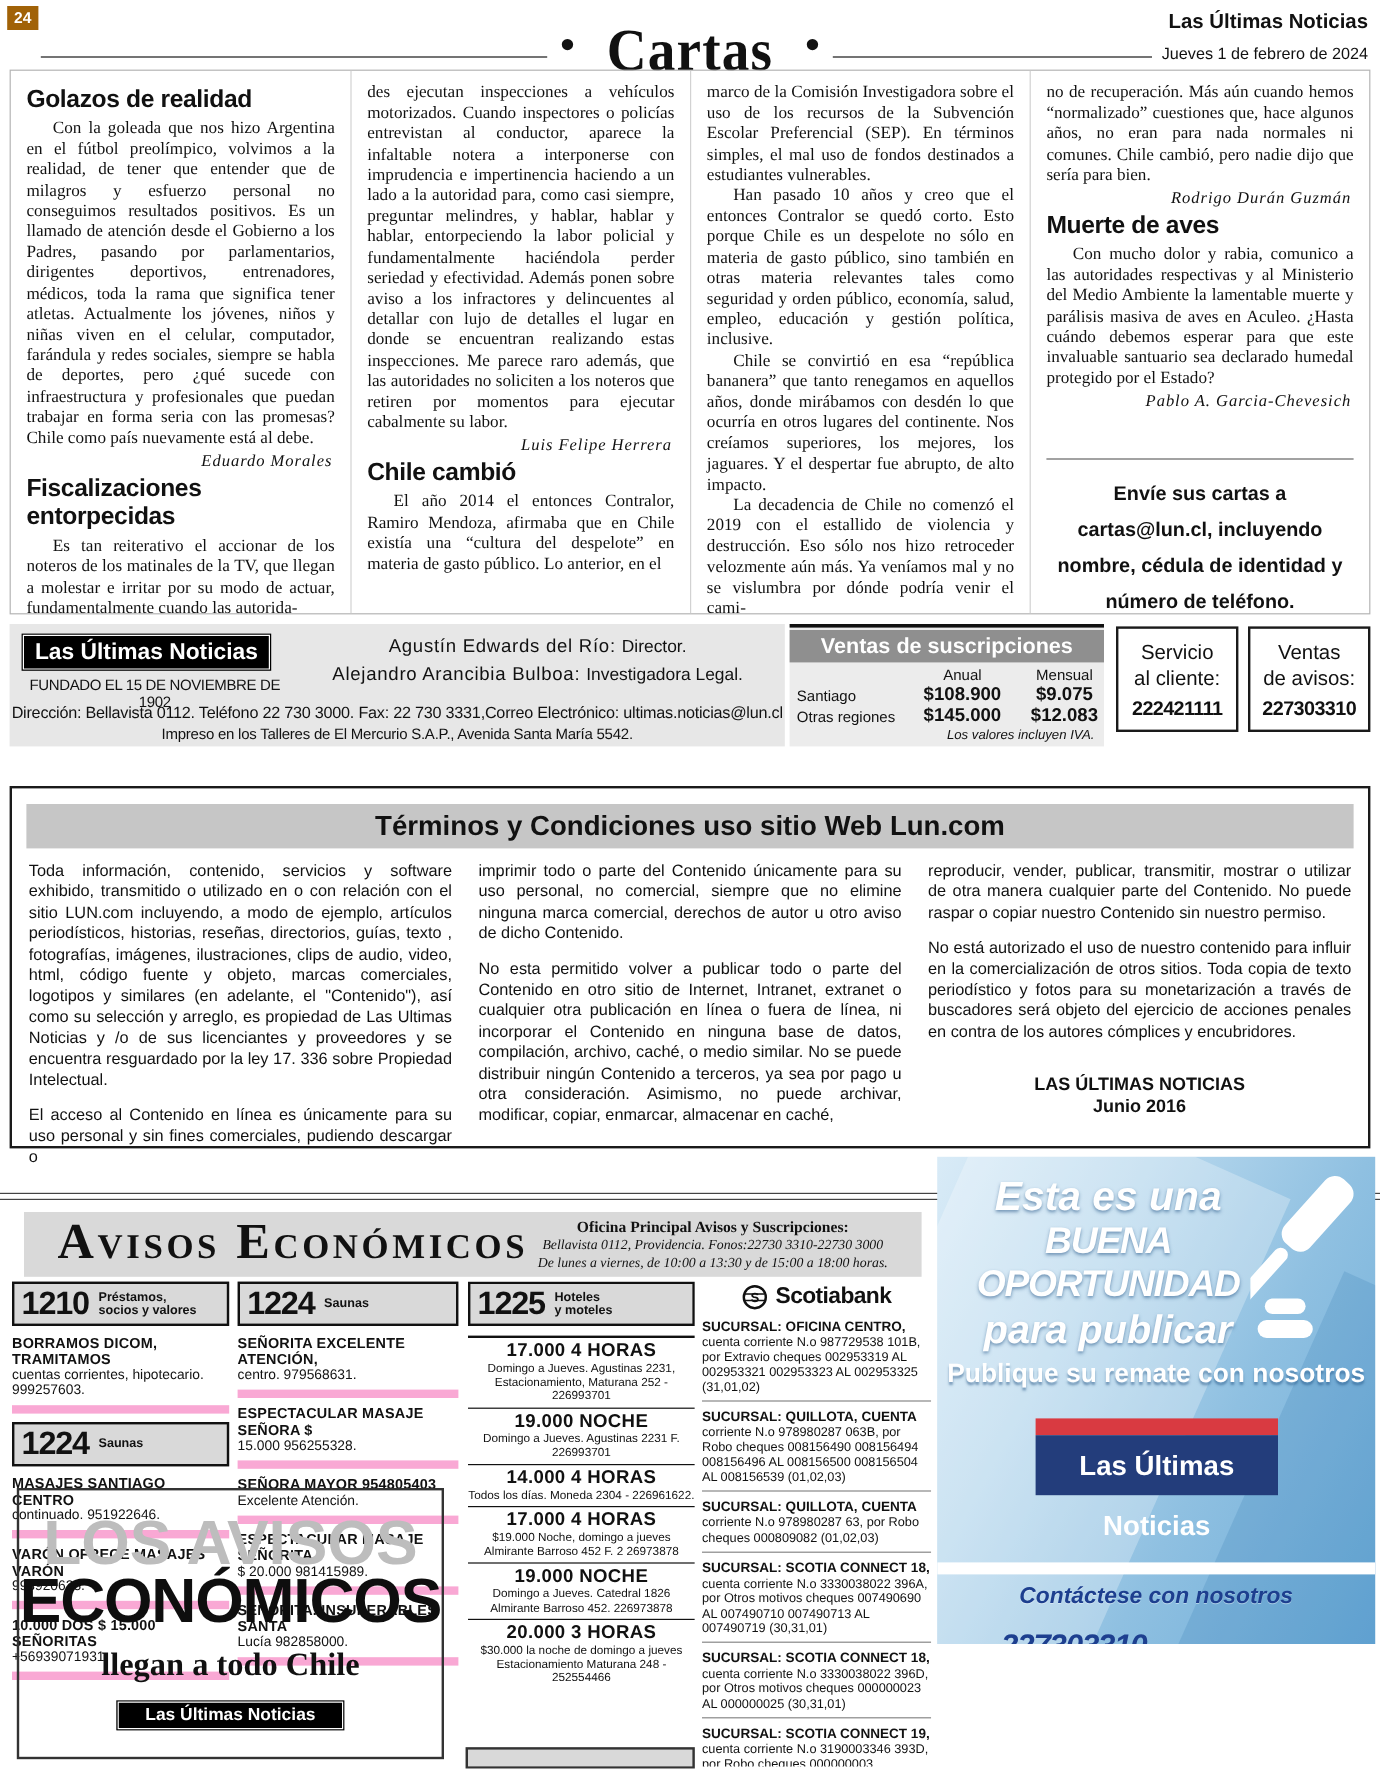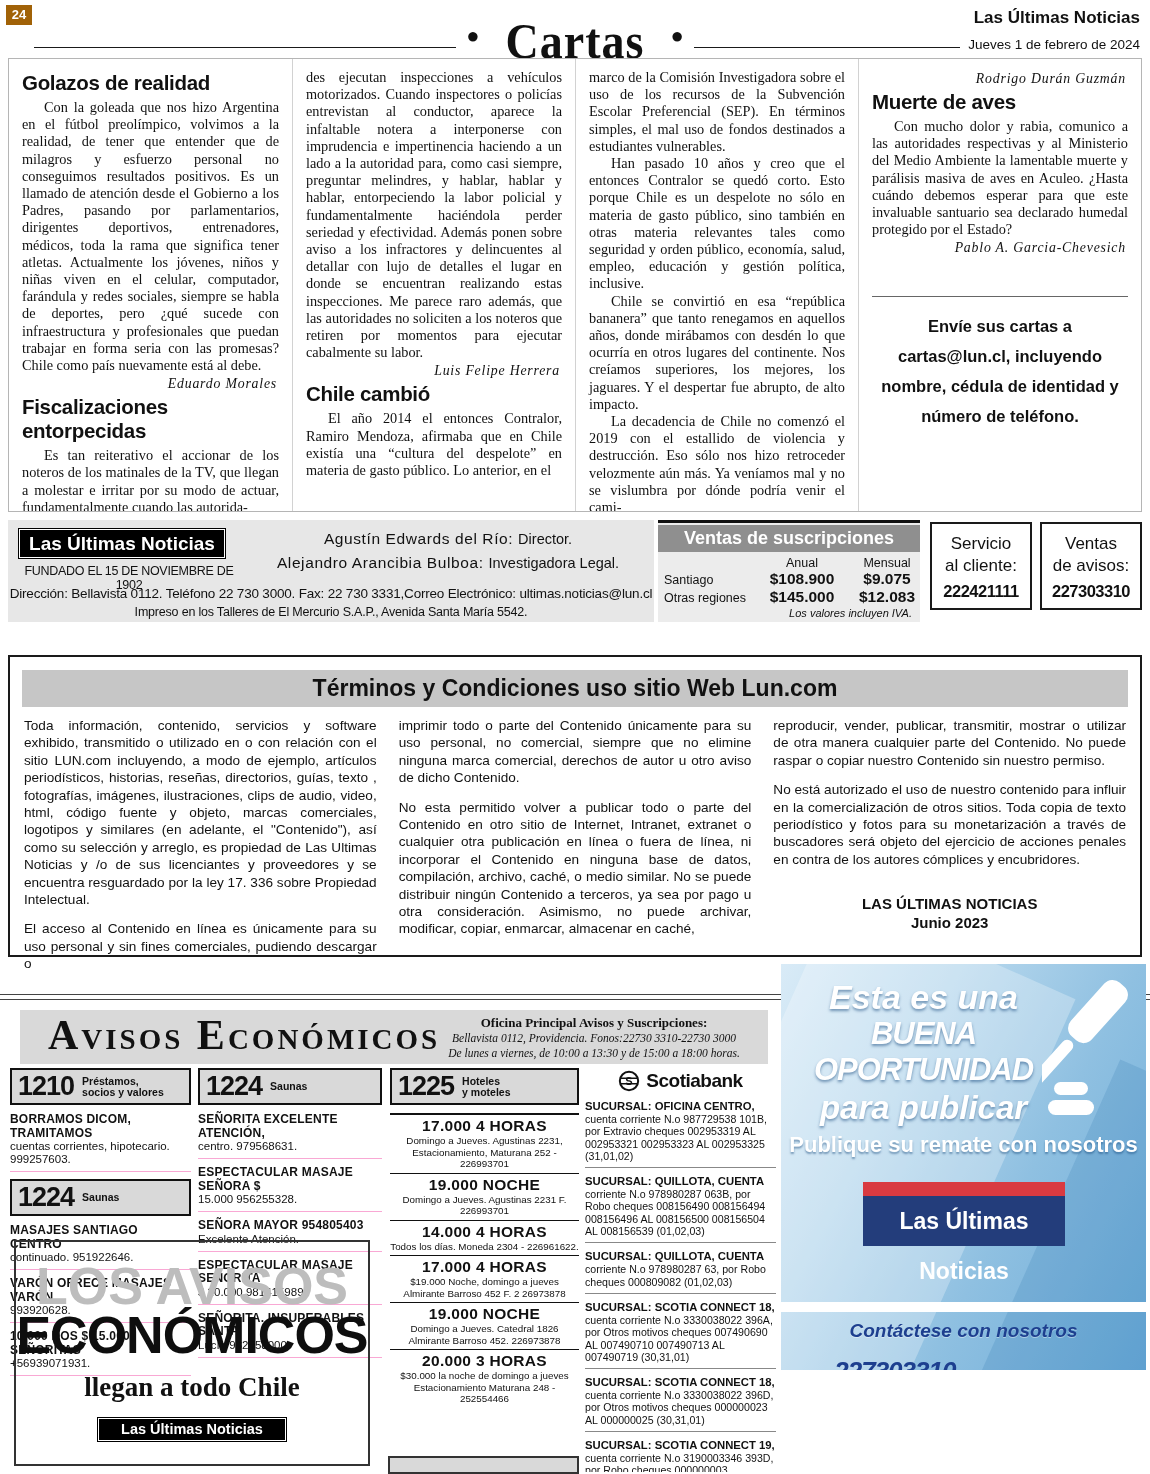--- a/index.html
+++ b/index.html
@@ -91,21 +91,21 @@
   .ccol { position:absolute; top:1068px; font-family:"Liberation Sans",sans-serif; }
   #col1 { left:10px;  width:181px; }
   #col2 { left:198px; width:184px; }
   #col3 { left:390px; width:189px; height:340px; overflow:hidden; }
   #col4 { left:585px; width:191px; height:404px; overflow:hidden; }
 
   .catbox { border:2px solid #111; background:#d9d9d9; display:flex; align-items:center;
             padding:1px 6px; margin-bottom:8px; }
   .catbox .code { font-weight:bold; font-size:27px; letter-spacing:-1px; margin-right:8px; }
   .catbox .lab { font-weight:bold; font-size:10.5px; line-height:11px; }
-  .ad { border-bottom:1px solid #f9a8d4; padding-bottom:5px; margin-bottom:7px; }
+  .ad { border-bottom:7px solid #f9a8d4; padding-bottom:5px; margin-bottom:7px; }
   .ad .h { font-weight:bold; font-size:12px; letter-spacing:0.2px; line-height:13.5px; }
   .ad .b { font-size:11.5px; line-height:13px; }
 
   .hotels { border-top:2px solid #111; }
   .hotel { border-bottom:1.5px solid #111; text-align:center; padding:2px 0 3px 0; }
   .hotel .p { font-weight:bold; font-size:15.5px; letter-spacing:0.3px; }
   .hotel .d { font-size:9.8px; line-height:11.5px; }
 
   .bankhead { display:flex; align-items:center; justify-content:center; gap:6px; margin:12px 0 8px 0; }
   .bankhead .nm { font-weight:bold; font-size:19px; letter-spacing:-0.5px; }
@@ -182,20 +182,21 @@
       <div class="ltitle">Chile cambió</div>
       <div class="lbody ind">El año 2014 el entonces Contralor, Ramiro Mendoza, afirmaba que en Chile existía una “cultura del despelote” en materia de gasto público. Lo anterior, en el</div>
     </div>
     <div class="lcol">
       <div class="lbody">marco de la Comisión Investigadora sobre el uso de los recursos de la Subvención Escolar Preferencial (SEP). En términos simples, el mal uso de fondos destinados a estudiantes vulnerables.</div>
       <div class="lpar">Han pasado 10 años y creo que el entonces Contralor se quedó corto. Esto porque Chile es un despelote no sólo en materia de gasto público, sino también en otras materia relevantes tales como seguridad y orden público, economía, salud, empleo, educación y gestión política, inclusive.</div>
       <div class="lpar">Chile se convirtió en esa “república bananera” que tanto renegamos en aquellos años, donde mirábamos con desdén lo que ocurría en otros lugares del continente. Nos creíamos superiores, los mejores, los jaguares. Y el despertar fue abrupto, de alto impacto.</div>
       <div class="lpar">La decadencia de Chile no comenzó el 2019 con el estallido de violencia y destrucción. Eso sólo nos hizo retroceder velozmente aún más. Ya veníamos mal y no se vislumbra por dónde podría venir el cami-</div>
     </div>
     <div class="lcol">
+      <div class="lbody">no de recuperación. Más aún cuando hemos “normalizado” cuestiones que, hace algunos años, no eran para nada normales ni comunes. Chile cambió, pero nadie dijo que sería para bien.</div>
       <div class="lsig">Rodrigo Durán Guzmán</div>
       <div class="ltitle">Muerte de aves</div>
       <div class="lbody ind">Con mucho dolor y rabia, comunico a las autoridades respectivas y al Ministerio del Medio Ambiente la lamentable muerte y parálisis masiva de aves en Aculeo. ¿Hasta cuándo debemos esperar para que este invaluable santuario sea declarado humedal protegido por el Estado?</div>
       <div class="lsig">Pablo A. Garcia-Chevesich</div>
       <div class="lnote">Envíe sus cartas a cartas@lun.cl, incluyendo nombre, cédula de identidad y número de teléfono.</div>
     </div>
   </div>
 
   <div class="mast-left">
     <div class="mast-logo">Las Últimas Noticias</div>
@@ -250,21 +251,21 @@
       </div>
       <div class="tcol">
         <p>imprimir todo o parte del Contenido únicamente para su uso personal, no comercial, siempre que no elimine ninguna marca comercial, derechos de autor u otro aviso de dicho Contenido.</p>
         <p>No esta permitido volver a publicar todo o parte del Contenido en otro sitio de Internet, Intranet, extranet o cualquier otra publicación en línea o fuera de línea, ni incorporar el Contenido en ninguna base de datos, compilación, archivo, caché, o medio similar. No se puede distribuir ningún Contenido a terceros, ya sea por pago u otra consideración. Asimismo, no puede archivar, modificar, copiar, enmarcar, almacenar en caché,</p>
       </div>
       <div class="tcol">
         <p>reproducir, vender, publicar, transmitir, mostrar o utilizar de otra manera cualquier parte del Contenido. No puede raspar o copiar nuestro Contenido sin nuestro permiso.</p>
         <p>No está autorizado el uso de nuestro contenido para influir en la comercialización de otros sitios. Toda copia de texto periodístico y fotos para su monetarización a través de buscadores será objeto del ejercicio de acciones penales en contra de los autores cómplices y encubridores.</p>
         <div class="terms-foot">
           <div>LAS ÚLTIMAS NOTICIAS</div>
-          <div>Junio 2023</div>
+          <div>Junio 2016</div>
         </div>
       </div>
     </div>
   </div>
 
   <div class="dbl-rule" style="top:994px"></div>
   <div class="dbl-rule" style="top:999px"></div>
   <div class="av-head">
     <div class="av-title">Avisos Económicos</div>
     <div class="av-office">

